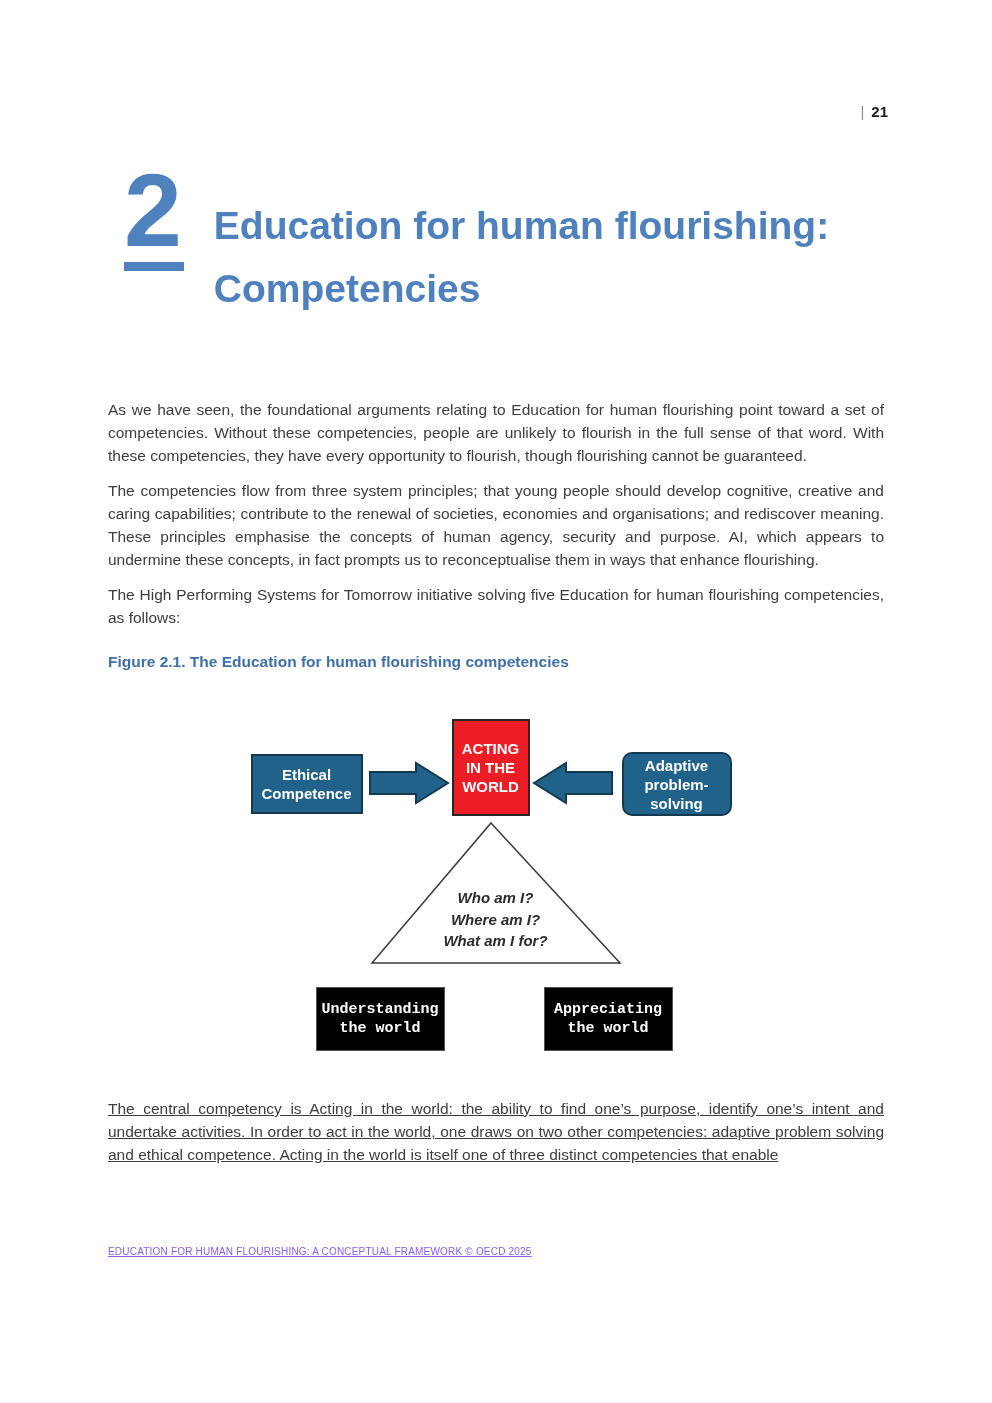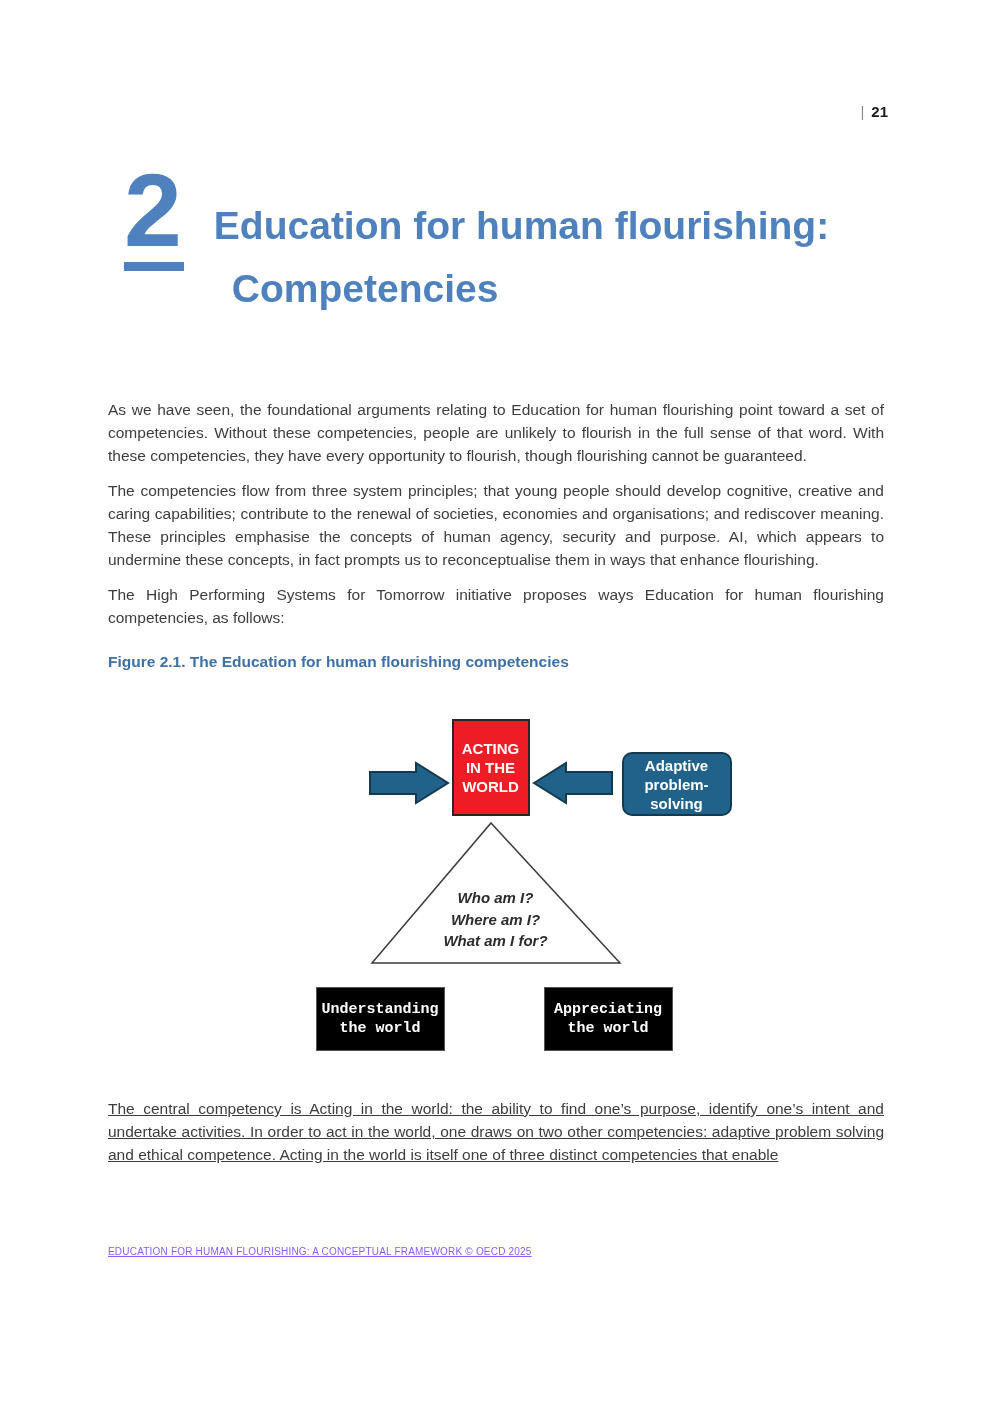--- a/index.html
+++ b/index.html
@@ -45,21 +45,21 @@
     padding: 0 2px 9px 0;
   }
   .chapter-title {
     color: #4E81BD;
     font-weight: 700;
     font-size: 39px;
     line-height: 1.0;
     margin-top: 38px;
   }
   .chapter-title .line1 { display: block; }
-  .chapter-title .line2 { display: block; margin-left: 18px; margin-top: 24px; }
+  .chapter-title .line2 { display: block; margin-left: 0; margin-top: 24px; }
 
   
   .content {
     position: absolute;
     top: 398px;
     left: 108px;
     width: 776px;
   }
   .content p {
     font-size: 15.5px;
@@ -146,34 +146,36 @@
     <div class="chapter-num">2</div>
     <div class="chapter-title">
       <span class="line1">Education for human flourishing:</span>
       <span class="line2">Competencies</span>
     </div>
   </div>
 
   <div class="content">
     <p>As we have seen, the foundational arguments relating to Education for human flourishing point toward a set of competencies. Without these competencies, people are unlikely to flourish in the full sense of that word. With these competencies, they have every opportunity to flourish, though flourishing cannot be guaranteed.</p>
     <p>The competencies flow from three system principles; that young people should develop cognitive, creative and caring capabilities; contribute to the renewal of societies, economies and organisations; and rediscover meaning. These principles emphasise the concepts of human agency, security and purpose. AI, which appears to undermine these concepts, in fact prompts us to reconceptualise them in ways that enhance flourishing.</p>
-    <p>The High Performing Systems for Tomorrow initiative proposes ways Education for human flourishing competencies, as follows:</p>
+    <p>The High Performing Systems for Tomorrow initiative solving five Education for human flourishing competencies, as follows:</p>
 
     <div class="figure-caption">Figure 2.1. The Education for human flourishing competencies</div>
 
     <div class="diagram">
       <svg width="545" height="392" viewBox="0 0 545 392">
 
         <polygon points="146,89 192,89 192,80 224,100 192,120 192,111 146,111" fill="#206289" stroke="#143A50" stroke-width="2"></polygon>
 
         <polygon points="310,100 342,80 342,89 388,89 388,111 342,111 342,120" fill="#206289" stroke="#143A50" stroke-width="2"></polygon>
 
         <polygon points="267,140 396,280 148,280" fill="#ffffff" stroke="#3c3c3c" stroke-width="1.5"></polygon>
       </svg>
 
+      <div class="dg-box dg-blue" style="left:27px; top:71px; width:112px; height:60px;">Ethical
+Competence</div>
 
       <div class="dg-box dg-red" style="left:228px; top:36px; width:78px; height:97px;">ACTING
 IN THE
 WORLD</div>
 
       <div class="dg-box dg-blue" style="left:398px; top:69px; width:110px; height:64px;border-radius:10px;">Adaptive
 problem-
 solving</div>
 
       <div class="triangle-text">Who am I?

